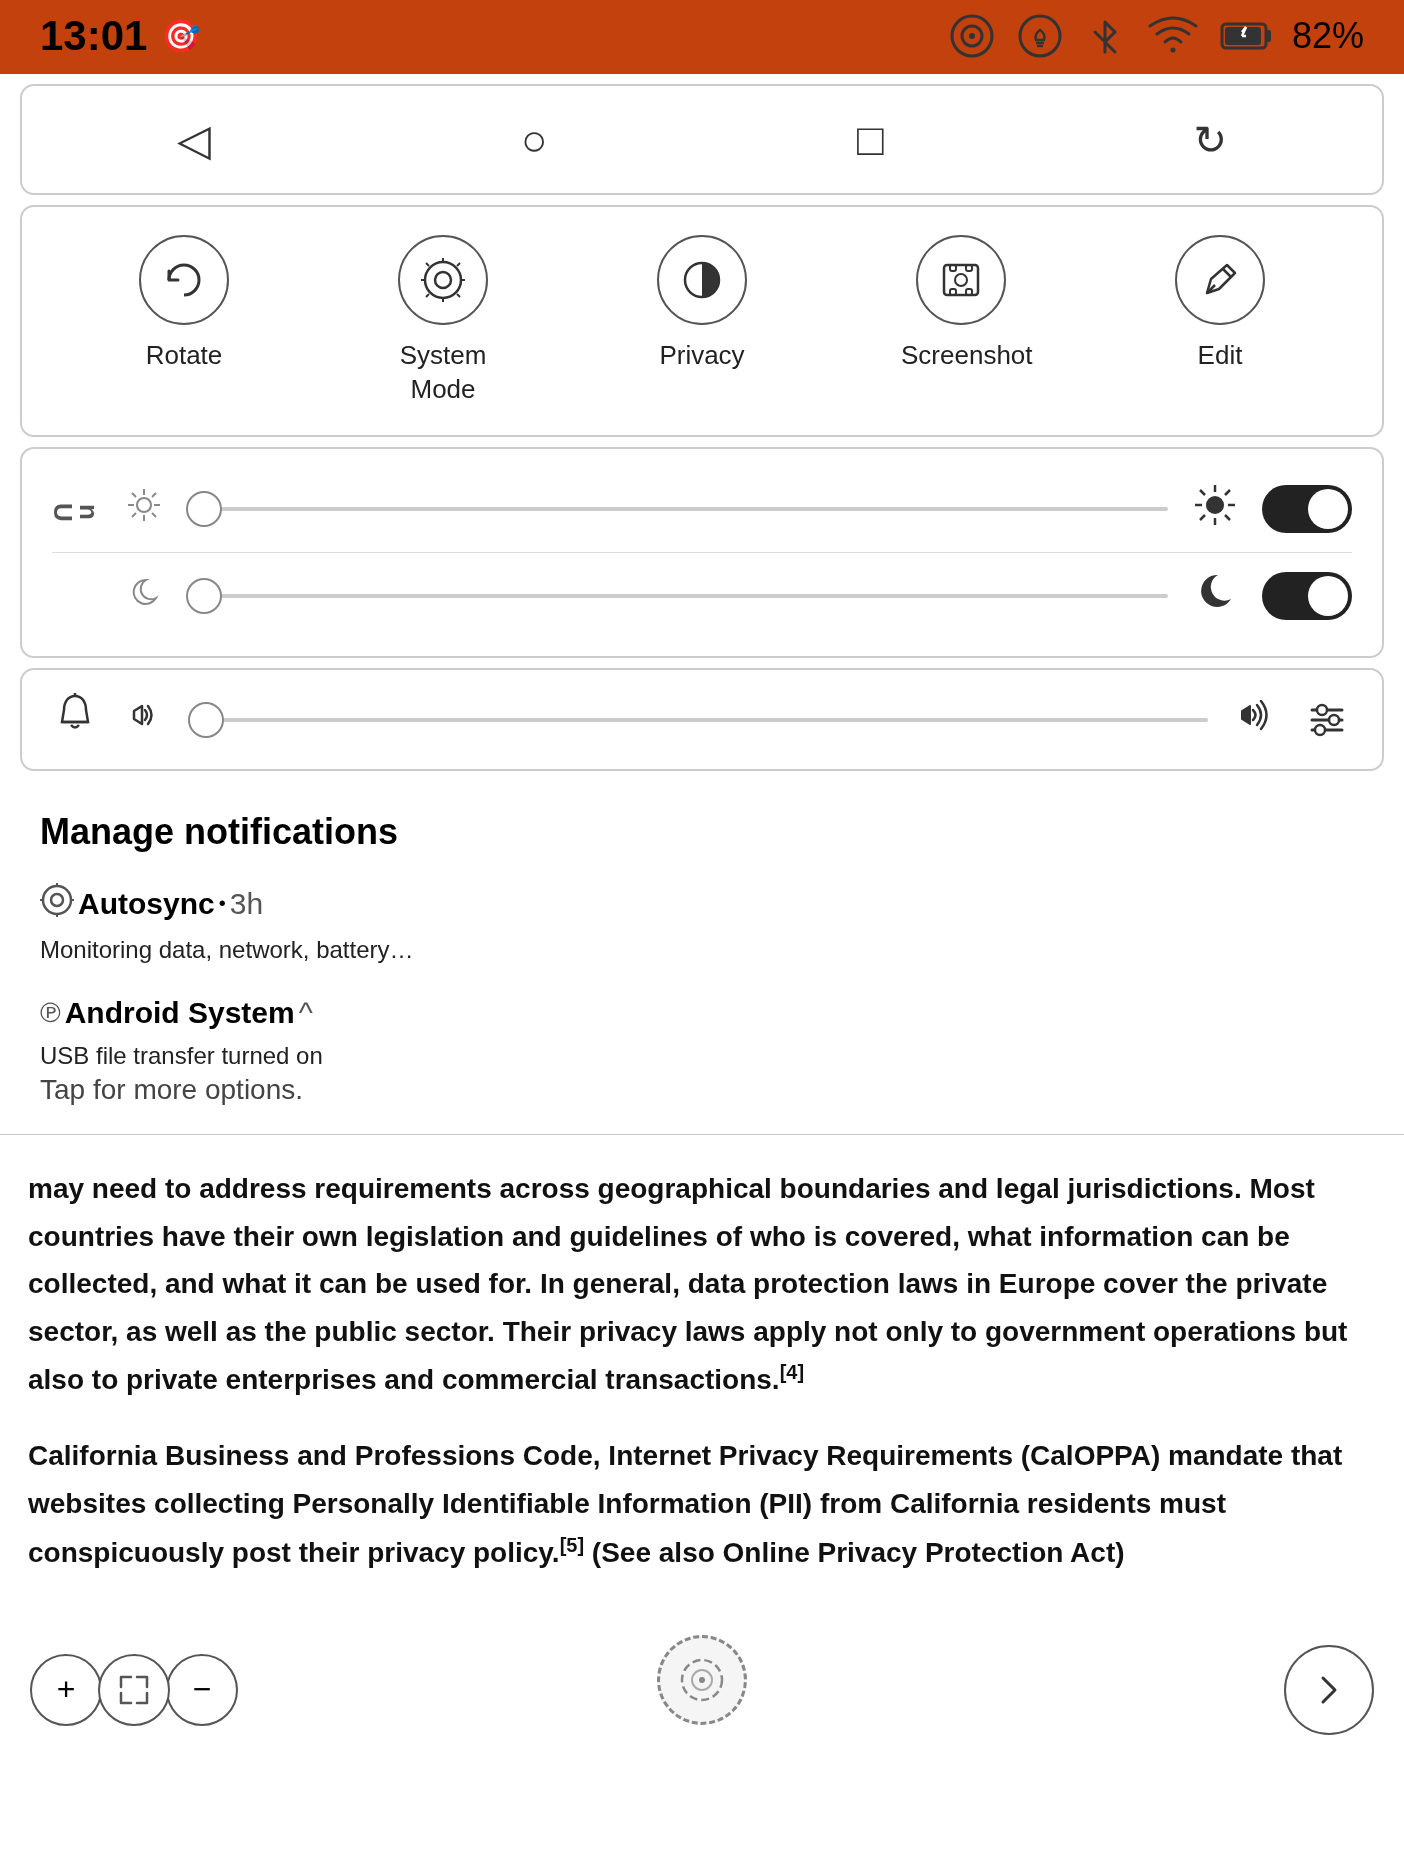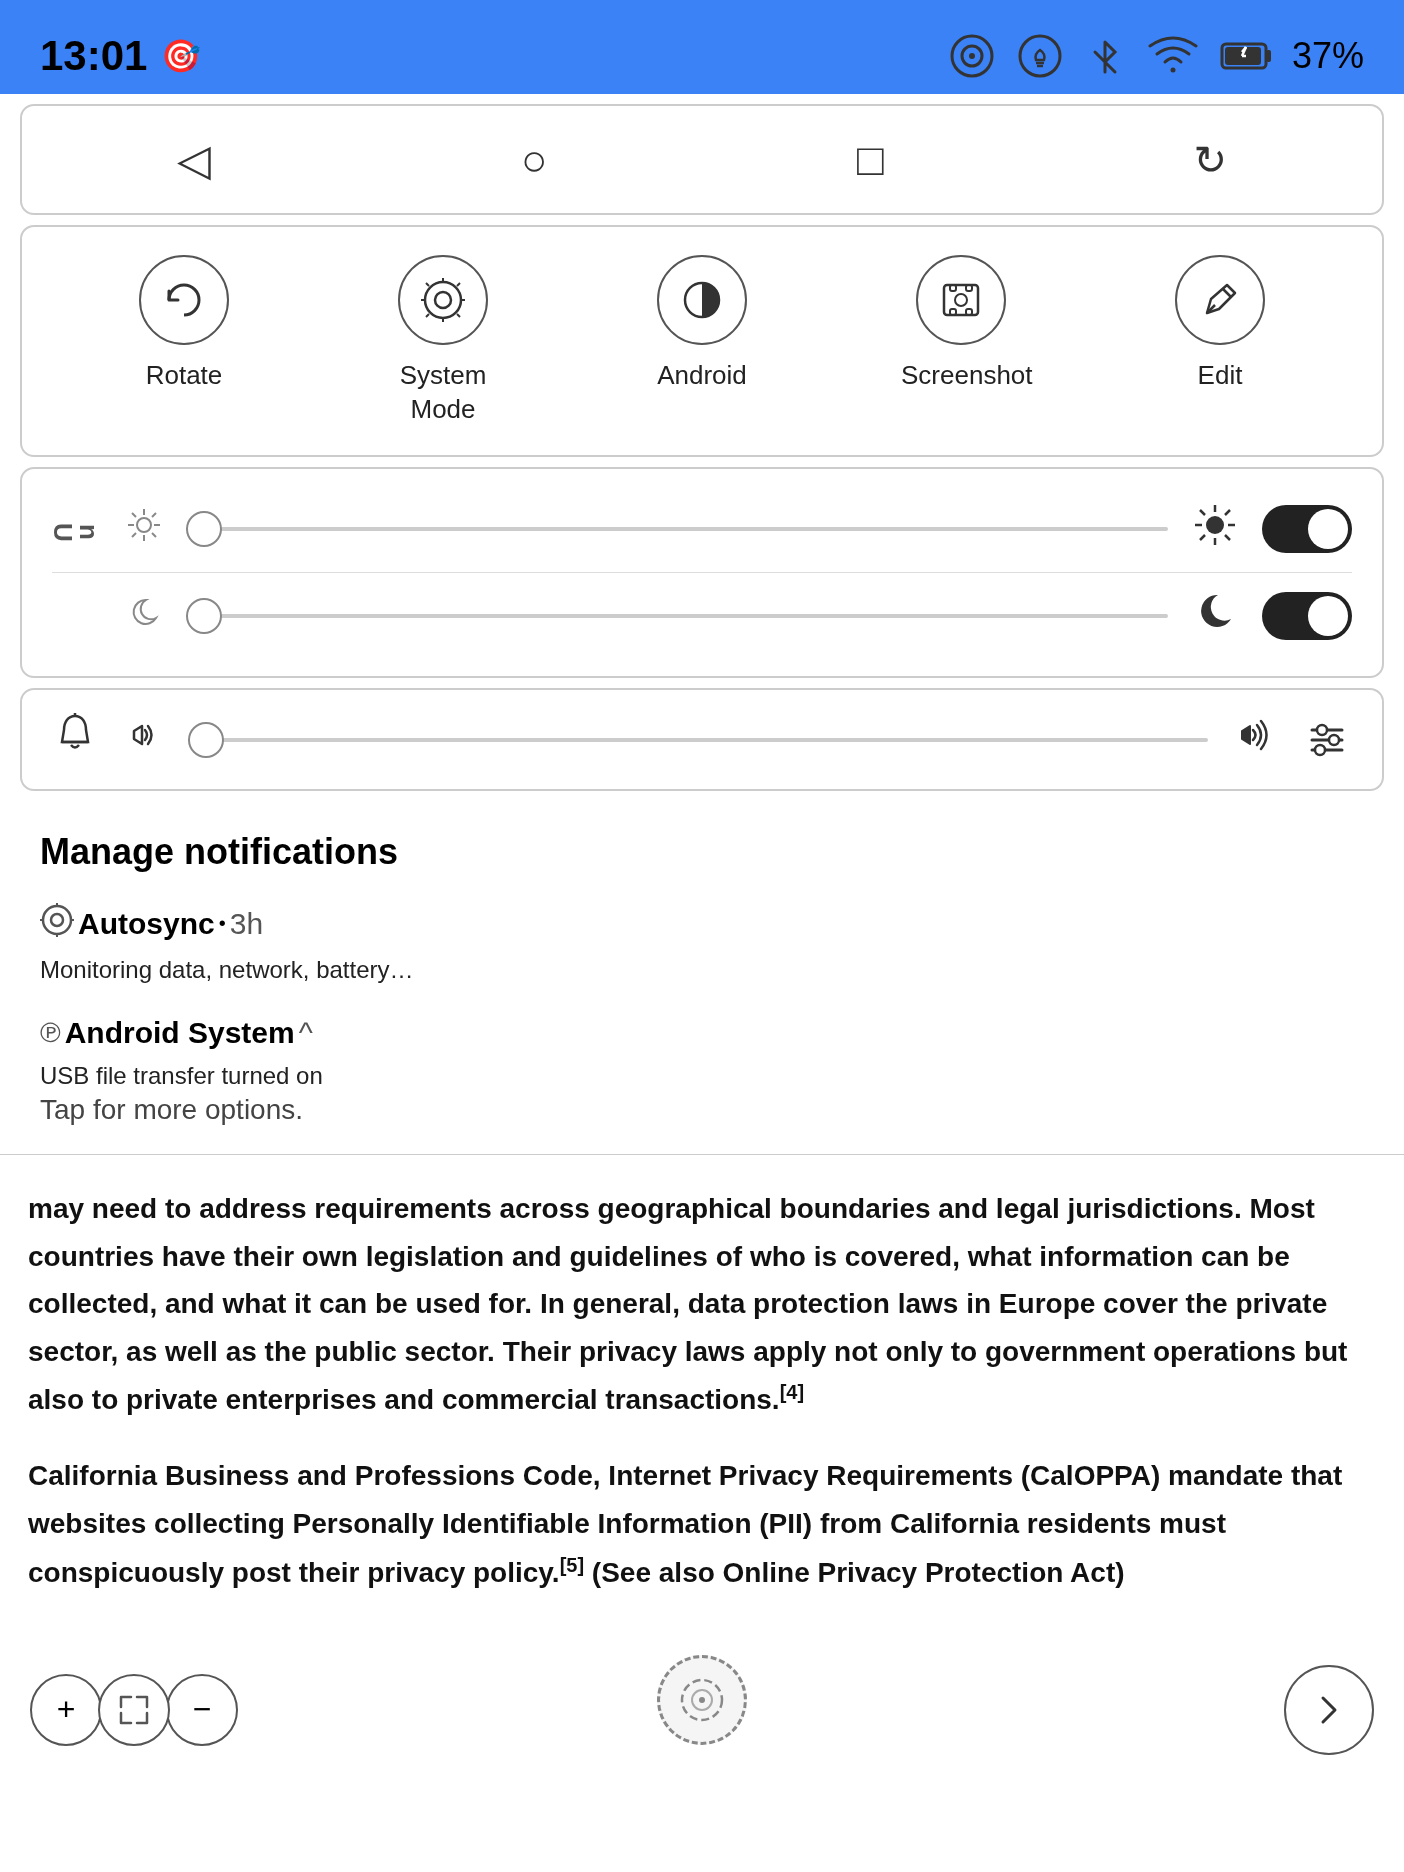--- a/index.html
+++ b/index.html
@@ -11,22 +11,22 @@
       font-size: 28px;
       color: #000;
       overflow-x: hidden;
     }
 
     
     .status-bar {
       display: flex;
       align-items: center;
       justify-content: space-between;
-      padding: 32px 40px 14px 40px;
-      background: #3b82f6;
+      padding: 12px 40px 14px 40px;
+      background: #c2410c;
     }
     .status-time {
       font-size: 42px;
       font-weight: 600;
       display: flex;
       align-items: center;
       gap: 14px;
     }
     .status-icons {
       display: flex;
@@ -317,21 +317,21 @@
       <path d="M4 14 Q27 -2 50 14" fill="none" stroke="#333" stroke-width="3" stroke-linecap="round"></path>
     </svg>
     <svg width="52" height="48" viewBox="0 0 52 48">
       <rect x="2" y="12" width="44" height="24" rx="4" fill="none" stroke="#333" stroke-width="3"></rect>
       <rect x="46" y="18" width="5" height="12" rx="2" fill="#333"></rect>
       <rect x="5" y="15" width="36" height="18" rx="3" fill="#333"></rect>
       <line x1="22" y1="20" x2="26" y2="15" stroke="#fff" stroke-width="2.5"></line>
       <line x1="26" y1="15" x2="22" y2="24" stroke="#fff" stroke-width="2.5"></line>
       <line x1="22" y1="24" x2="26" y2="24" stroke="#fff" stroke-width="2.5"></line>
     </svg>
-    <span class="battery-text">37%</span>
+    <span class="battery-text">82%</span>
   </div>
 </div>
 
 <div class="nav-bar">
   <div class="nav-btn">◁</div>
   <div class="nav-btn">○</div>
   <div class="nav-btn">□</div>
   <div class="nav-btn" style="font-size:40px;">↻</div>
 </div>
 
@@ -367,21 +367,21 @@
       <span class="quick-label">System Mode</span>
     </div>
 
     <div class="quick-item">
       <div class="quick-icon-circle">
         <svg width="46" height="46" viewBox="0 0 46 46">
           <circle cx="23" cy="23" r="17" fill="none" stroke="#333" stroke-width="2.5"></circle>
           <path d="M23 6 A17 17 0 0 1 23 40 Z" fill="#333"></path>
         </svg>
       </div>
-      <span class="quick-label">Android</span>
+      <span class="quick-label">Privacy</span>
     </div>
 
     <div class="quick-item">
       <div class="quick-icon-circle">
         <svg width="46" height="46" viewBox="0 0 46 46">
           <rect x="6" y="8" width="34" height="30" rx="3" fill="none" stroke="#333" stroke-width="2.5"></rect>
           <rect x="12" y="8" width="6" height="6" rx="2" fill="none" stroke="#333" stroke-width="2"></rect>
           <rect x="28" y="8" width="6" height="6" rx="2" fill="none" stroke="#333" stroke-width="2"></rect>
           <rect x="12" y="32" width="6" height="6" rx="2" fill="none" stroke="#333" stroke-width="2"></rect>
           <rect x="28" y="32" width="6" height="6" rx="2" fill="none" stroke="#333" stroke-width="2"></rect>

